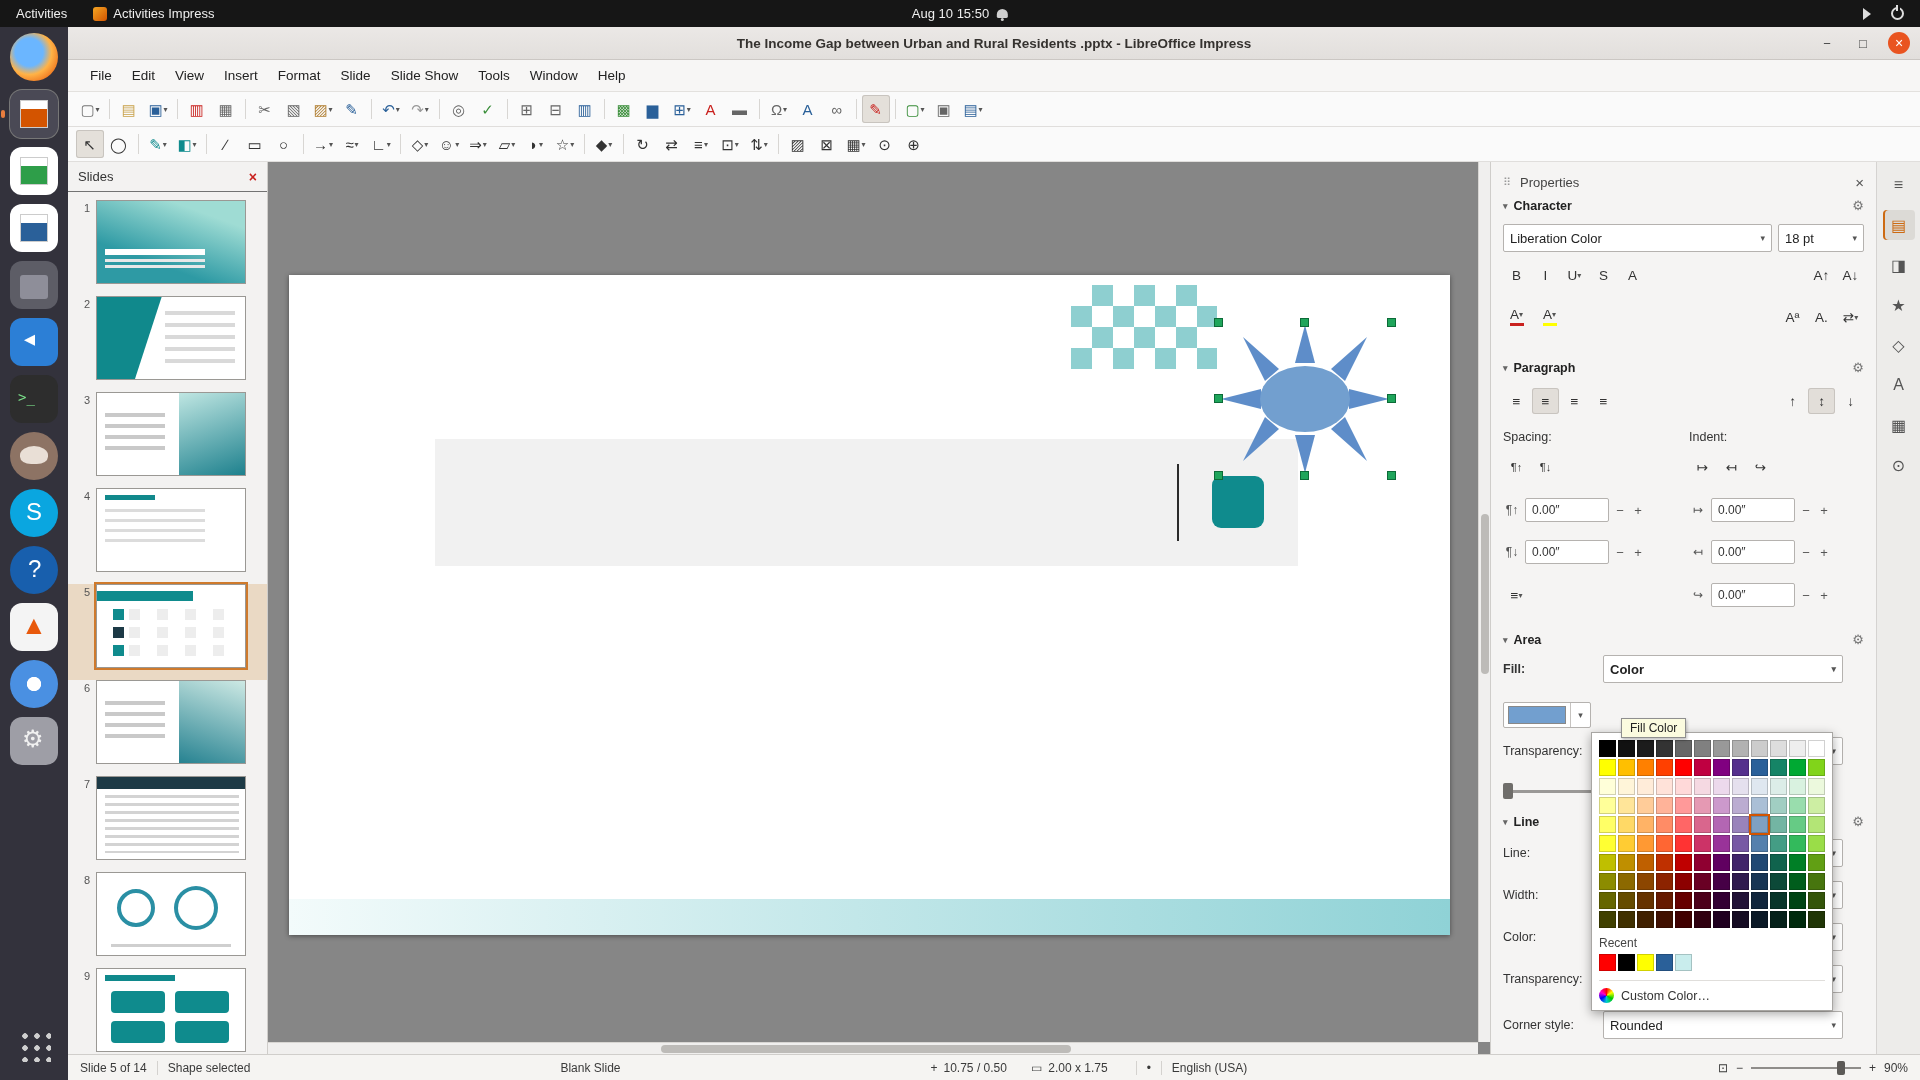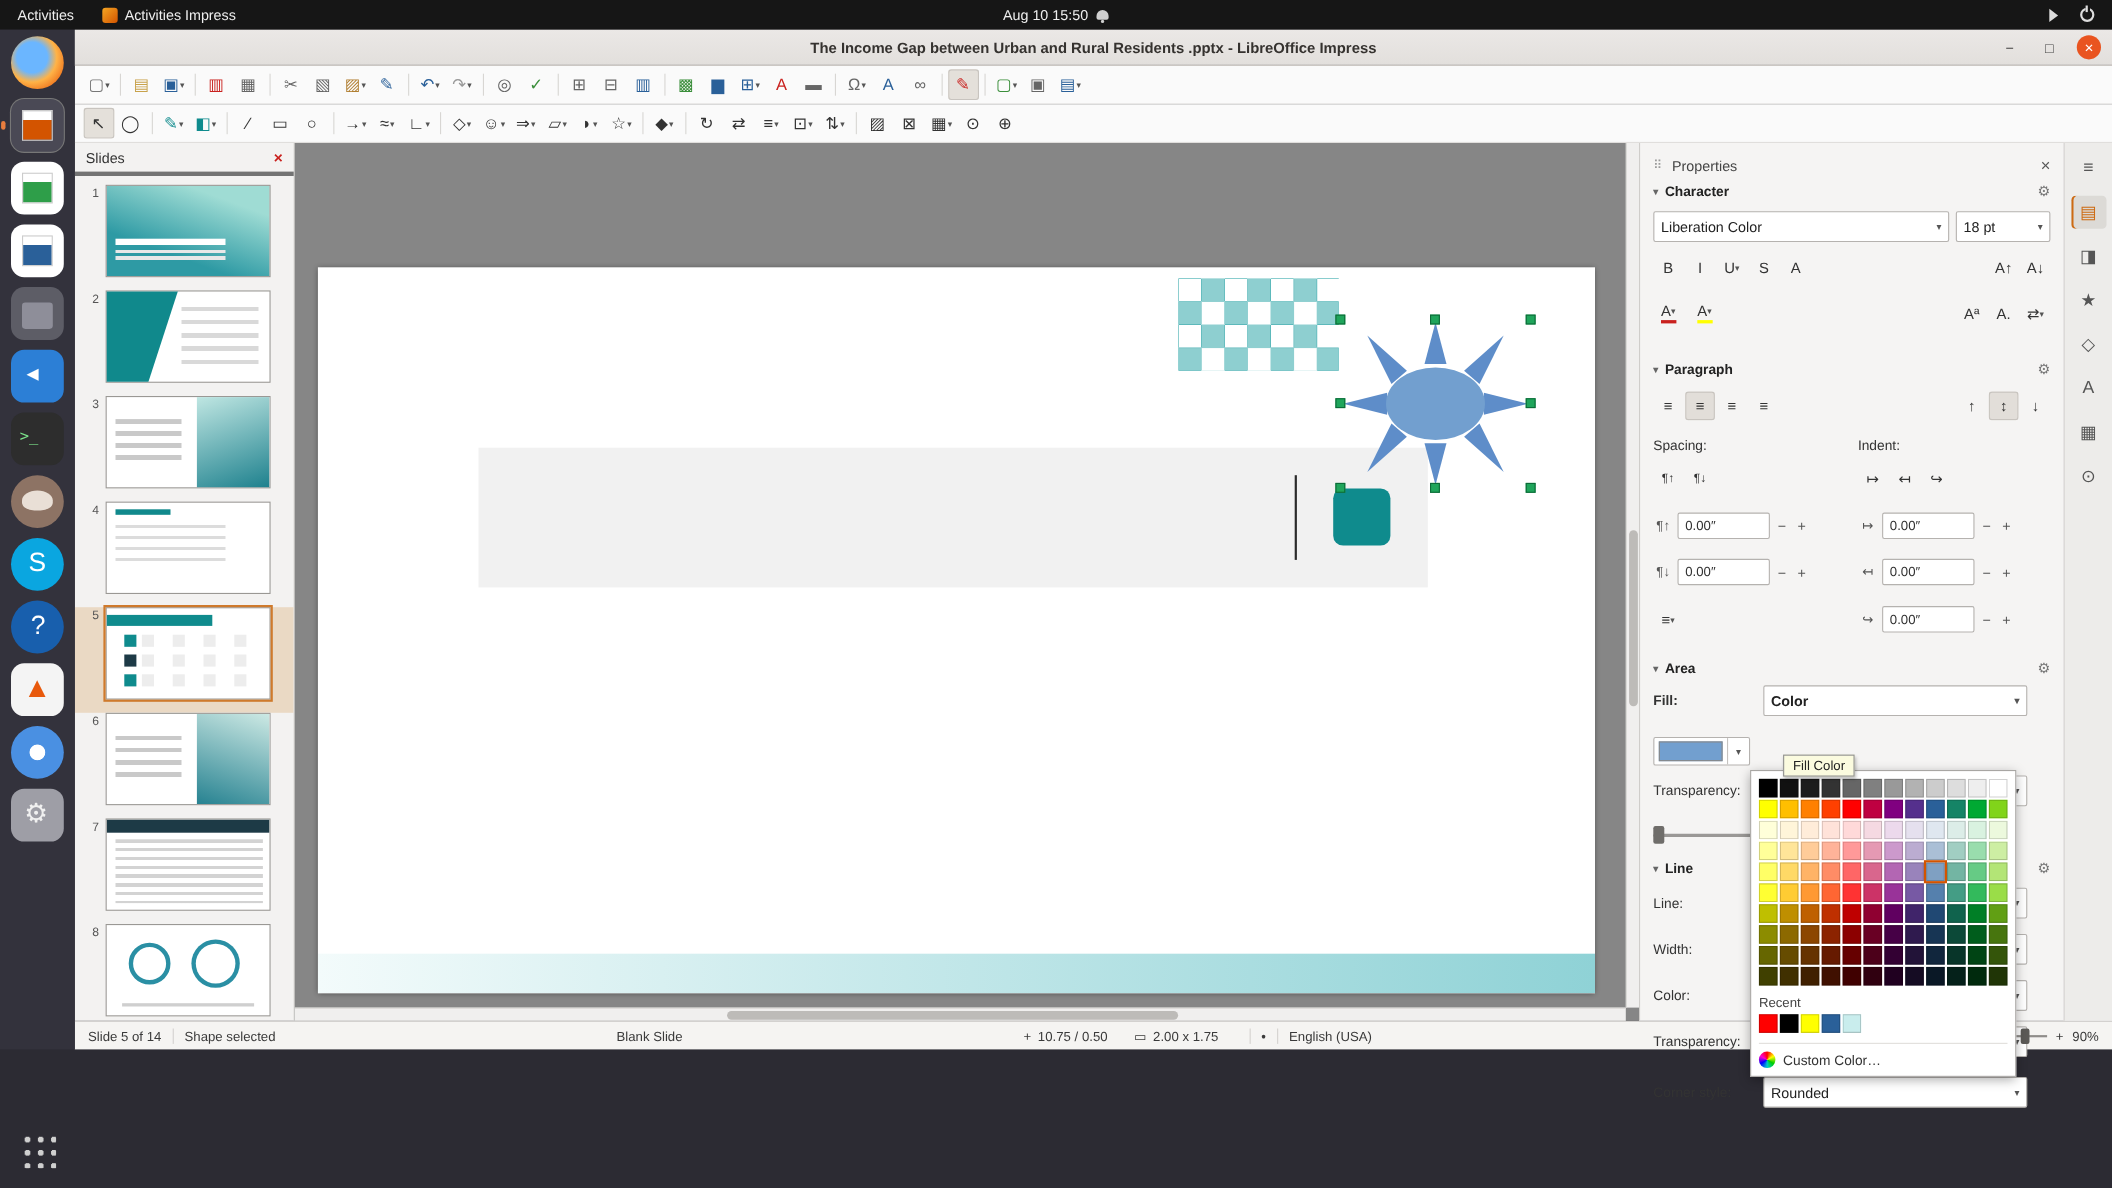--- a/index.html
+++ b/index.html
@@ -12,21 +12,21 @@
   .topbar .appwrap { display:flex; align-items:center; gap:6px; padding:0 10px; }
   .topbar .appicon { width:14px; height:14px; border-radius:3px; background:linear-gradient(135deg,#f5a623,#d35400); }
   .topbar .clockwrap { position:absolute; left:50%; transform:translateX(-50%); display:flex; align-items:center; gap:8px; }
   .bell { width:11px; height:9px; background:#cfcfcf; border-radius:6px 6px 2px 2px; position:relative; }
   .bell::after { content:""; position:absolute; left:4px; bottom:-3px; width:3px; height:3px; border-radius:50%; background:#cfcfcf; }
   .topbar .sysicons { margin-left:auto; display:flex; align-items:center; gap:14px; padding-right:16px; }
   .vol { width:0; height:0; border:6px solid transparent; border-right:8px solid #ddd; transform:rotate(180deg); }
   .power { width:13px; height:13px; border:2px solid #ddd; border-radius:50%; position:relative; }
   .power::after { content:""; position:absolute; left:50%; top:-4px; transform:translateX(-50%); width:2px; height:6px; background:#161616; border-left:2px solid #ddd; }
 
-  .below { display:flex; height:927px; }
+  .below { display:flex; height:1053px; }
 
   
   .dock { width:68px; background:#33323c; display:flex; flex-direction:column; align-items:center; padding-top:6px; gap:9px; position:relative; }
   .dock-item { width:48px; height:48px; border-radius:12px; position:relative; flex:none; }
   .dock-item.active { box-shadow:0 0 0 1px #777; background:#4a4955; }
   .dock-item.active::before { content:""; position:absolute; left:-9px; top:20px; width:4px; height:8px; border-radius:2px; background:#e87d3e; }
   .dk-firefox { background:radial-gradient(circle at 40% 40%, #6bb6ff 0 34%, #ffb347 55%, #e8590c 90%); border-radius:50%; }
   .dk-impress { background:#fff; } .dk-impress::after { content:""; position:absolute; inset:10px; background:linear-gradient(#fff 0 30%, #d35400 30%); border:1px solid #ccc; }
   .dk-calc { background:#fff; } .dk-calc::after { content:""; position:absolute; inset:10px; background:linear-gradient(#fff 0 30%, #2e9e49 30%); border:1px solid #ccc; }
   .dk-writer { background:#fff; } .dk-writer::after { content:""; position:absolute; inset:10px; background:linear-gradient(#fff 0 30%, #2a6099 30%); border:1px solid #ccc; }
@@ -56,21 +56,21 @@
   .tbtn { height:28px; min-width:28px; display:flex; align-items:center; justify-content:center; border-radius:3px; padding:0 2px; position:relative; }
   .tbtn .glyph { font-size:15px; line-height:1; }
   .tbtn .arr { font-size:8px; color:#555; margin-left:1px; }
   .tbtn.pressed { background:#e4e0da; box-shadow:inset 0 0 0 1px #c8c4bf; }
   .tbtn.sep { min-width:1px; width:1px; height:20px; padding:0; background:#d8d6d3; margin:0 4px; border-radius:0; }
 
   .content-row { flex:1; display:flex; min-height:0; }
 
   
   .slides-panel { width:200px; background:#f3f2f1; border-right:1px solid #cfcdca; display:flex; flex-direction:column; }
-  .slides-head { height:30px; display:flex; align-items:center; font-size:13px; color:#333; padding:0 10px; border-bottom:4px solid #737373;text-align:center; }
+  .slides-head { height:30px; display:flex; align-items:center; font-size:13px; color:#333; padding:0 10px; border-bottom:1px solid #737373;text-align:center; }
   .slides-close { margin-left:auto; color:#c9211e; font-weight:bold; font-size:14px; }
   .slides-list { flex:1; overflow:hidden; padding-top:8px; }
   .slide-row { display:flex; align-items:flex-start; gap:6px; padding:0 8px 12px 6px; }
   .slide-num { width:16px; text-align:right; font-size:11px; color:#555; padding-top:2px; }
   .thumb { width:150px; height:84px; background:#fff; border:1px solid #9a9894; position:relative; overflow:hidden; flex:none; }
   .slide-row.sel { background:#ead9c4; }
   .slide-row.sel .thumb { outline:2px solid #cf7a2c; }
   .thumb::before,.thumb::after { content:""; position:absolute; }
   .v1 { background:linear-gradient(200deg,#9fdcd4 0 20%,#2e9aa4 70%); }
   .v1::after { left:8px; bottom:8px; right:40px; height:26px; background:linear-gradient(#fff 0 6px,transparent 6px 10px,#e8e8e8 10px 13px,transparent 13px 16px,#e8e8e8 16px 19px,transparent 0); }
@@ -213,20 +213,33 @@
   <div class="window">
     <div class="titlebar">
       <span class="title">The Income Gap between Urban and Rural Residents .pptx - LibreOffice Impress</span>
       <span class="winbtns">
         <span class="winbtn">−</span>
         <span class="winbtn">□</span>
         <span class="winbtn close">×</span>
       </span>
     </div>
 
+    <div class="menubar">
+
+    <button class="menu-item">File</button>
+        <button class="menu-item">Edit</button>
+        <button class="menu-item">View</button>
+        <button class="menu-item">Insert</button>
+        <button class="menu-item">Format</button>
+        <button class="menu-item">Slide</button>
+        <button class="menu-item">Slide Show</button>
+        <button class="menu-item">Tools</button>
+        <button class="menu-item">Window</button>
+        <button class="menu-item">Help</button>
+      </div>
 
     <div class="toolbar">
 
     <button class="tbtn">
           <span class="glyph" style="color: rgb(119, 119, 119);">▢</span>
           <span class="arr">▾</span>
         </button>
         <button class="tbtn sep">
           <span class="glyph"></span>
           <span class="arr"></span>

